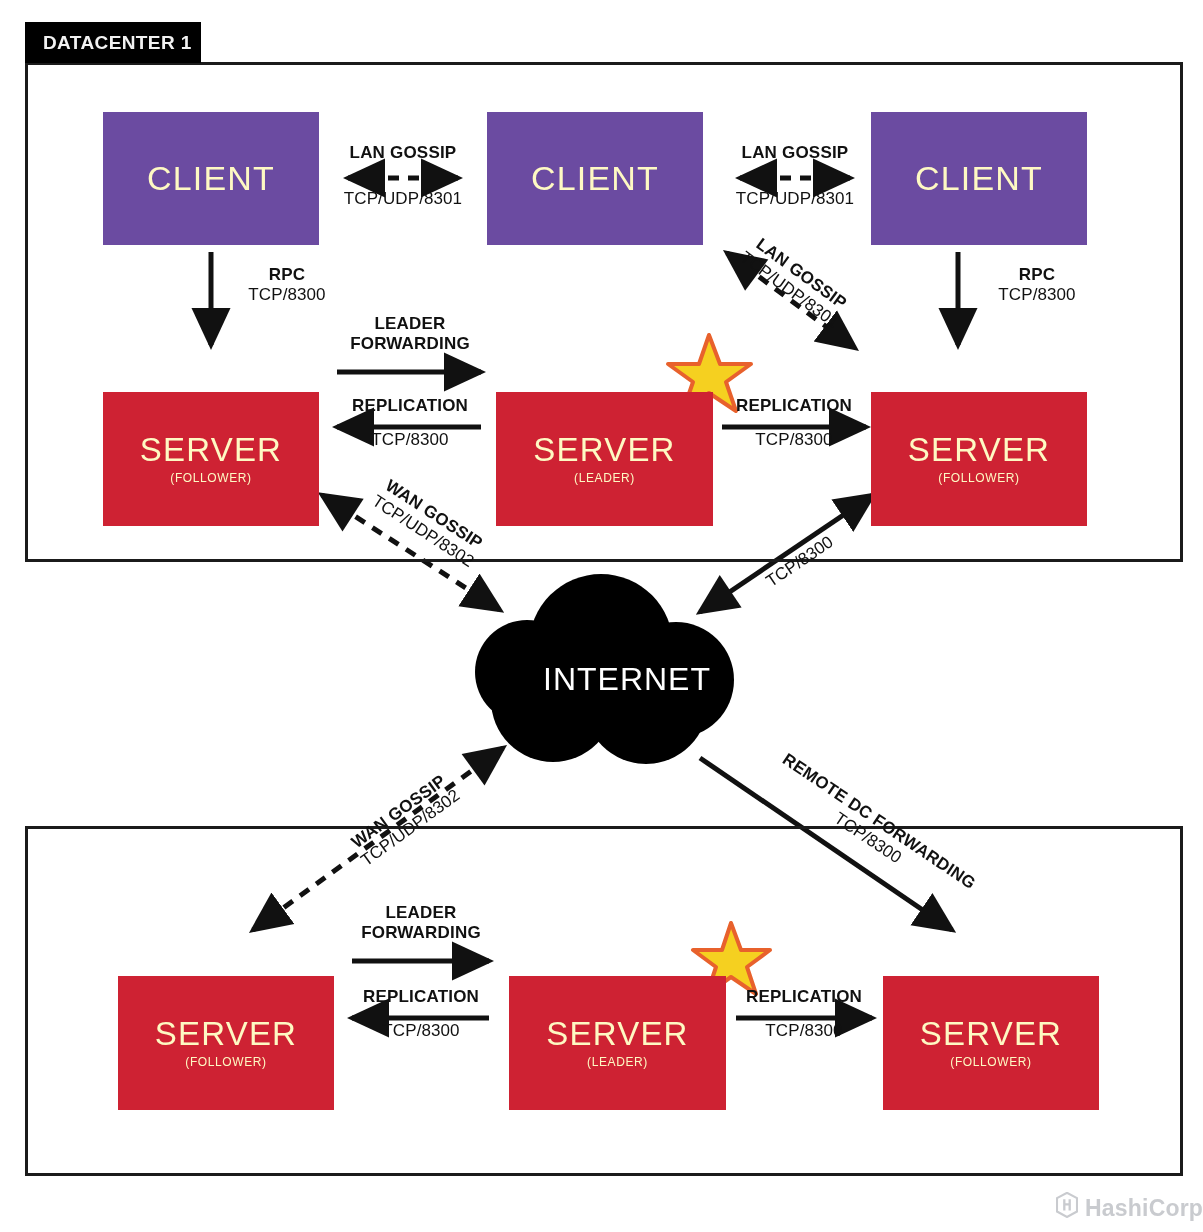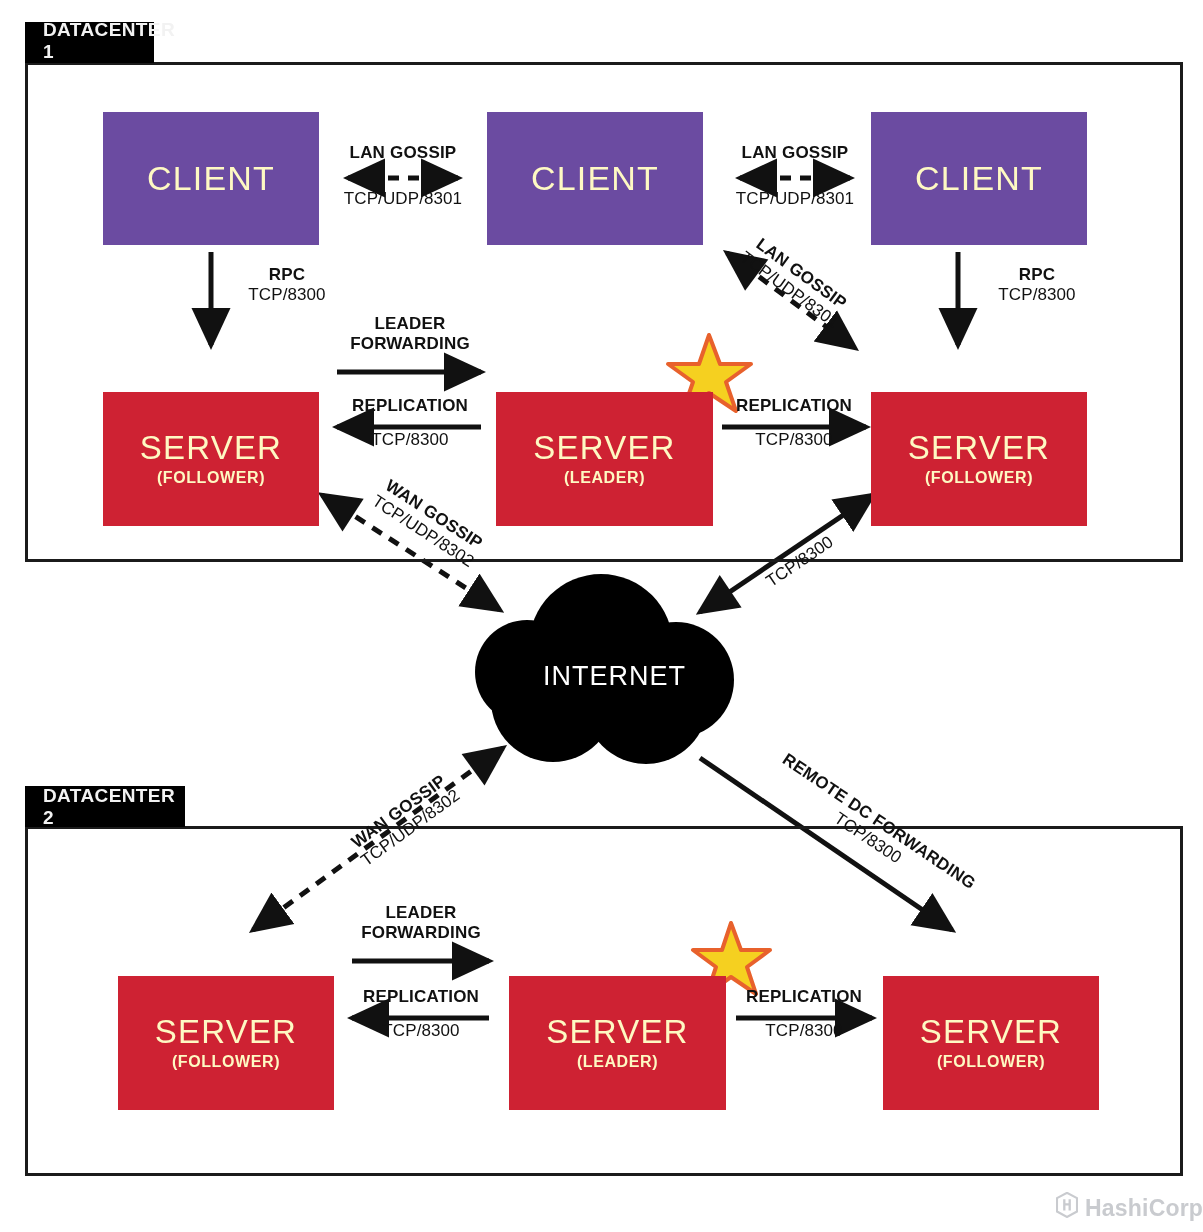--- a/index.html
+++ b/index.html
@@ -49,22 +49,22 @@
     line-height: 1.05;
   }
   .node.client { background: #6b4ba1; }
   .node.server { background: #ce2233; margin-top: 40px; }
   .node .title {
     font-size: 33px;
     font-weight: 400;
     letter-spacing: 1.2px;
   }
   .node .role {
-    font-size: 16px;
-    font-weight: 700;
+    font-size: 12px;
+    font-weight: 400;
     letter-spacing: 0.6px;
     margin-top: 4px;
   }
   .node.client .title { font-size: 34px; }
 
   
   .lbl {
     color: #111111;
     text-align: center;
     white-space: nowrap;
@@ -106,21 +106,21 @@
     left: 0; top: 0;
     width: 1203px;
     height: 1232px;
     pointer-events: none;
   }
 
   
   .cloud-text {
     position: absolute;
     color: #ffffff;
-    font-size: 27px;
+    font-size: 32px;
     letter-spacing: 1px;
     white-space: nowrap;
   }
 
   
   .brand {
     position: absolute;
     display: flex;
     align-items: center;
     gap: 7px;
@@ -216,21 +216,21 @@
 
     <g>
       <path d="M709,335 L720,364 L751,364 L726,382 L736,411 L709,393 L683,411 L693,382 L668,364 L699,364 Z" fill="#f5d020" stroke="#e8612c" stroke-width="4" stroke-linejoin="round"></path>
     </g>
     <g>
       <path d="M731,923 L741,950 L770,950 L747,967 L756,994 L731,977 L707,994 L716,967 L693,950 L722,950 Z" fill="#f5d020" stroke="#e8612c" stroke-width="4" stroke-linejoin="round"></path>
     </g>
   </svg>
 
   <div class="abs dc-frame" style="left:25px; top:62px; width:1158px; height:500px;"></div>
-  <div class="abs dc-tab" style="left:25px; top:22px; width:129px; height:41px;align-items:flex-end;">
+  <div class="abs dc-tab" style="left:25px; top:22px; width:176px; height:41px;">
     <span>DATACENTER 1</span>
   </div>
 
   <div class="abs node client" style="left:103px; top:112px; width:216px; height:133px;">
     <span class="title">CLIENT</span>
   </div>
   <div class="abs node client" style="left:487px; top:112px; width:216px; height:133px;">
     <span class="title">CLIENT</span>
   </div>
   <div class="abs node client" style="left:871px; top:112px; width:216px; height:133px;">
@@ -244,23 +244,20 @@
   <div class="abs node server" style="left:496px; top:352px; width:217px; height:134px;">
     <span class="title">SERVER</span>
     <span class="role">(LEADER)</span>
   </div>
   <div class="abs node server" style="left:871px; top:352px; width:216px; height:134px;">
     <span class="title">SERVER</span>
     <span class="role">(FOLLOWER)</span>
   </div>
 
   <div class="abs dc-frame" style="left:25px; top:826px; width:1158px; height:350px;"></div>
-  <div class="abs dc-tab" style="left:25px; top:786px; width:160px; height:41px;">
-    <span>DATACENTER 2</span>
-  </div>
 
   <div class="abs node server" style="left:118px; top:936px; width:216px; height:134px;">
     <span class="title">SERVER</span>
     <span class="role">(FOLLOWER)</span>
   </div>
   <div class="abs node server" style="left:509px; top:936px; width:217px; height:134px;">
     <span class="title">SERVER</span>
     <span class="role">(LEADER)</span>
   </div>
   <div class="abs node server" style="left:883px; top:936px; width:216px; height:134px;">

